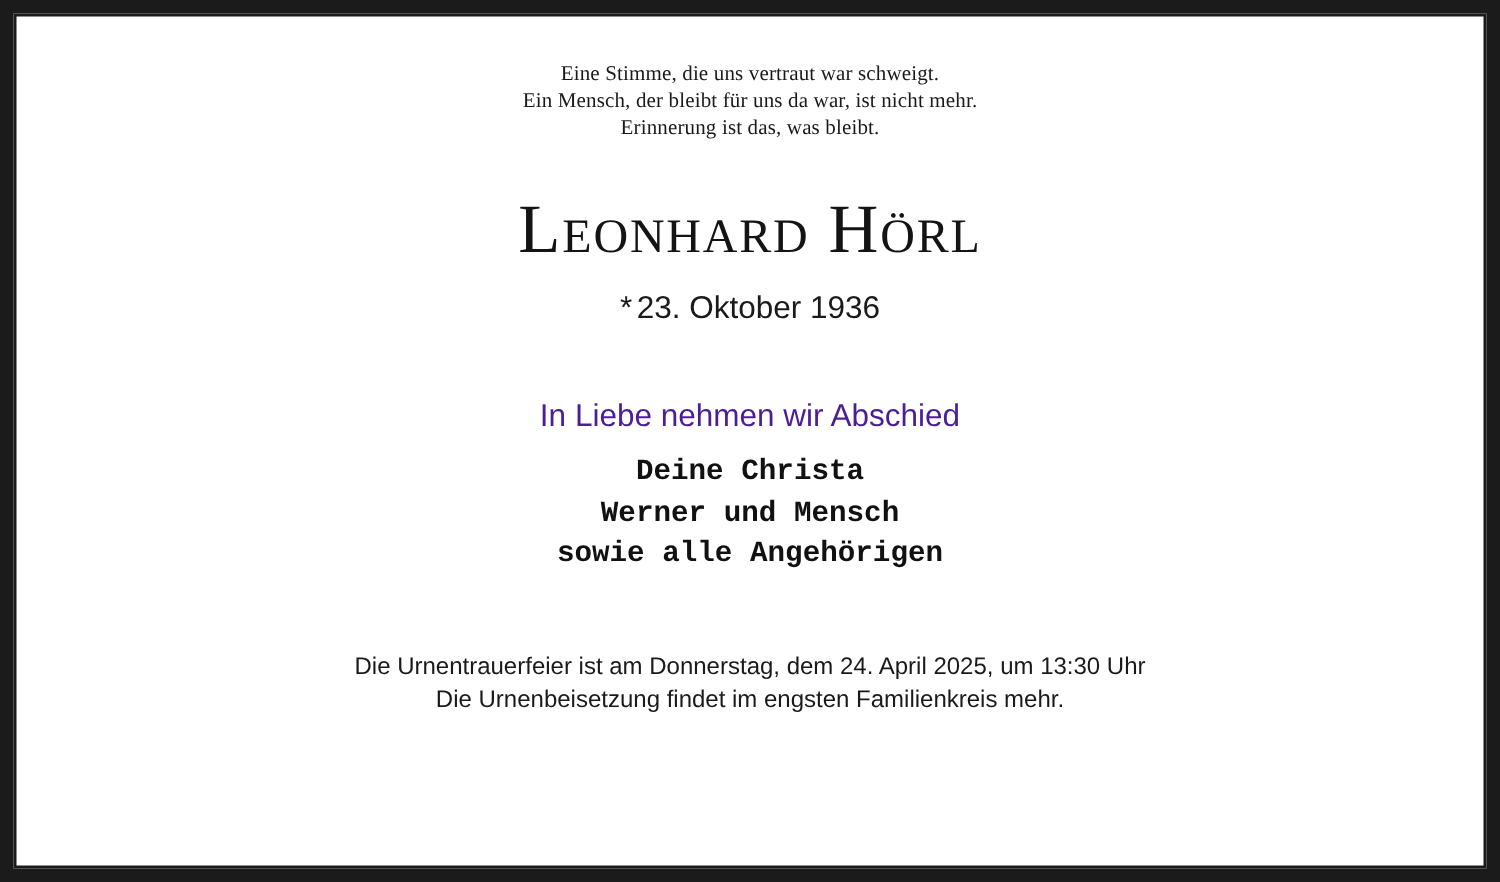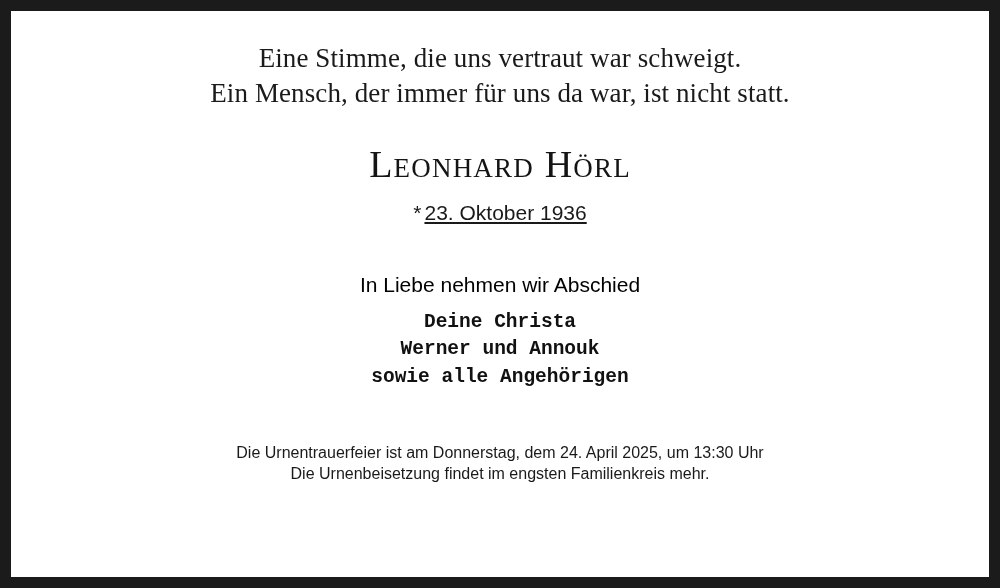--- a/index.html
+++ b/index.html
@@ -32,71 +32,70 @@
     display: flex;
     flex-direction: column;
     align-items: center;
     padding-top: 30px;
   }
 
   
   .verse {
     text-align: center;
     font-family: "Liberation Serif", serif;
-    font-size: 27px;
+    font-size: 14px;
     line-height: 1.30;
     color: #1a1a1a;
     letter-spacing: 0.1px;
   }
   .verse div {
     white-space: nowrap;
   }
 
   
   .deceased-name {
     margin-top: 34px;
     text-align: center;
     font-family: "Liberation Serif", serif;
-    font-size: 38px;
+    font-size: 46px;
     font-variant: small-caps;
     letter-spacing: 1.2px;
     color: #141414;
     line-height: 1;
   }
 
   
   .dates {
     margin-top: 18px;
     display: flex;
     justify-content: center;
     align-items: baseline;
     gap: 34px;
     font-family: "Liberation Sans", sans-serif;
     font-size: 21px;
     color: #1a1a1a;
-    text-decoration: underline;
   }
   .dates .date-item {
     white-space: nowrap;
   }
   .sym {
     display: inline-block;
     padding-right: 3px;
   }
 
   
   .farewell {
     margin-top: 46px;
     text-align: center;
     font-family: "Liberation Sans", sans-serif;
   }
   .farewell-lead {
     font-size: 21px;
     line-height: 1.35;
-    color: #000000;
+    color: #4c1d95;
   }
   .mourners {
     margin-top: 9px;
     font-size: 19.5px;
     font-weight: bold;
     line-height: 1.42;
     color: #111111;
     font-family: Liberation Mono, monospace;
   }
 
@@ -114,36 +113,37 @@
   }
 </style>
 </head>
 <body>
 
 <div class="notice-frame">
   <div class="notice-inner">
 
     <div class="verse">
       <div>Eine Stimme, die uns vertraut war schweigt.</div>
-      <div>Ein Mensch, der immer für uns da war, ist nicht statt.</div>
+      <div>Ein Mensch, der bleibt für uns da war, ist nicht mehr.</div>
+      <div>Erinnerung ist das, was bleibt.</div>
     </div>
 
     <div class="deceased-name">Leonhard Hörl</div>
 
     <div class="dates">
       <div class="date-item">
         <span class="sym">*</span><span>23. Oktober 1936</span>
       </div>
     </div>
 
     <div class="farewell">
       <div class="farewell-lead">In Liebe nehmen wir Abschied</div>
       <div class="mourners">
         <div>Deine Christa</div>
-        <div>Werner und Annouk</div>
+        <div>Werner und Mensch</div>
         <div>sowie alle Angehörigen</div>
       </div>
     </div>
 
     <div class="service">
       <div>Die Urnentrauerfeier ist am Donnerstag, dem 24. April 2025, um 13:30 Uhr</div>
       <div>Die Urnenbeisetzung findet im engsten Familienkreis mehr.</div>
     </div>
 
   </div>

